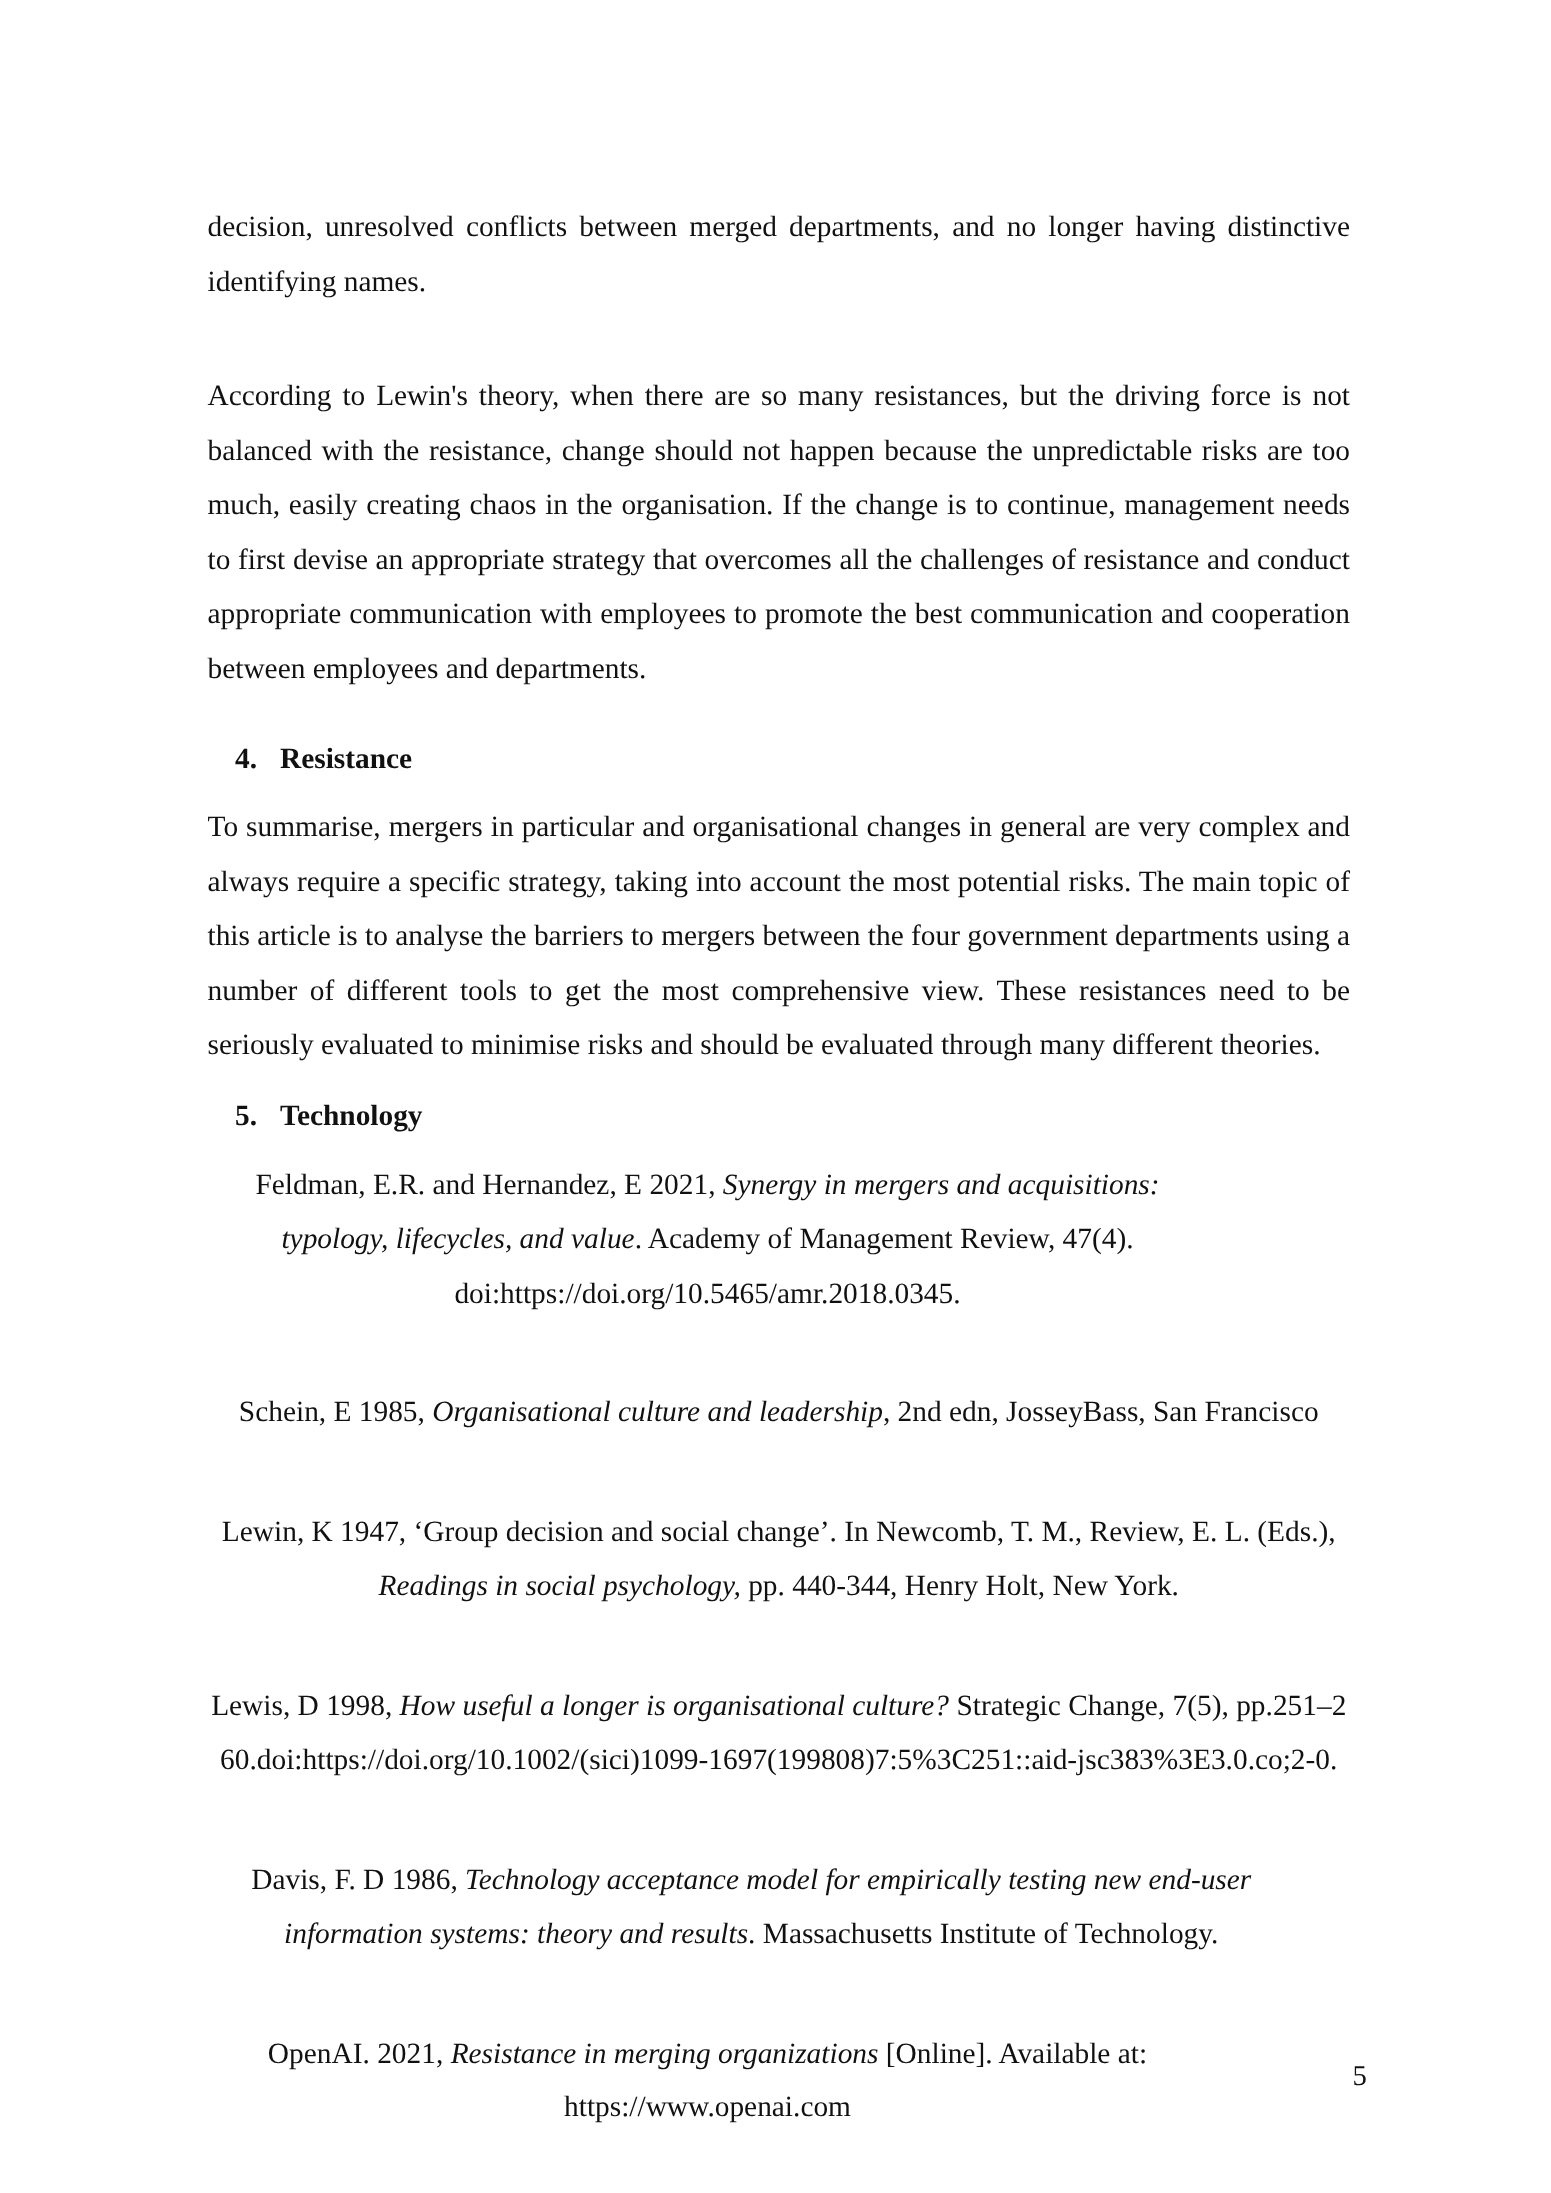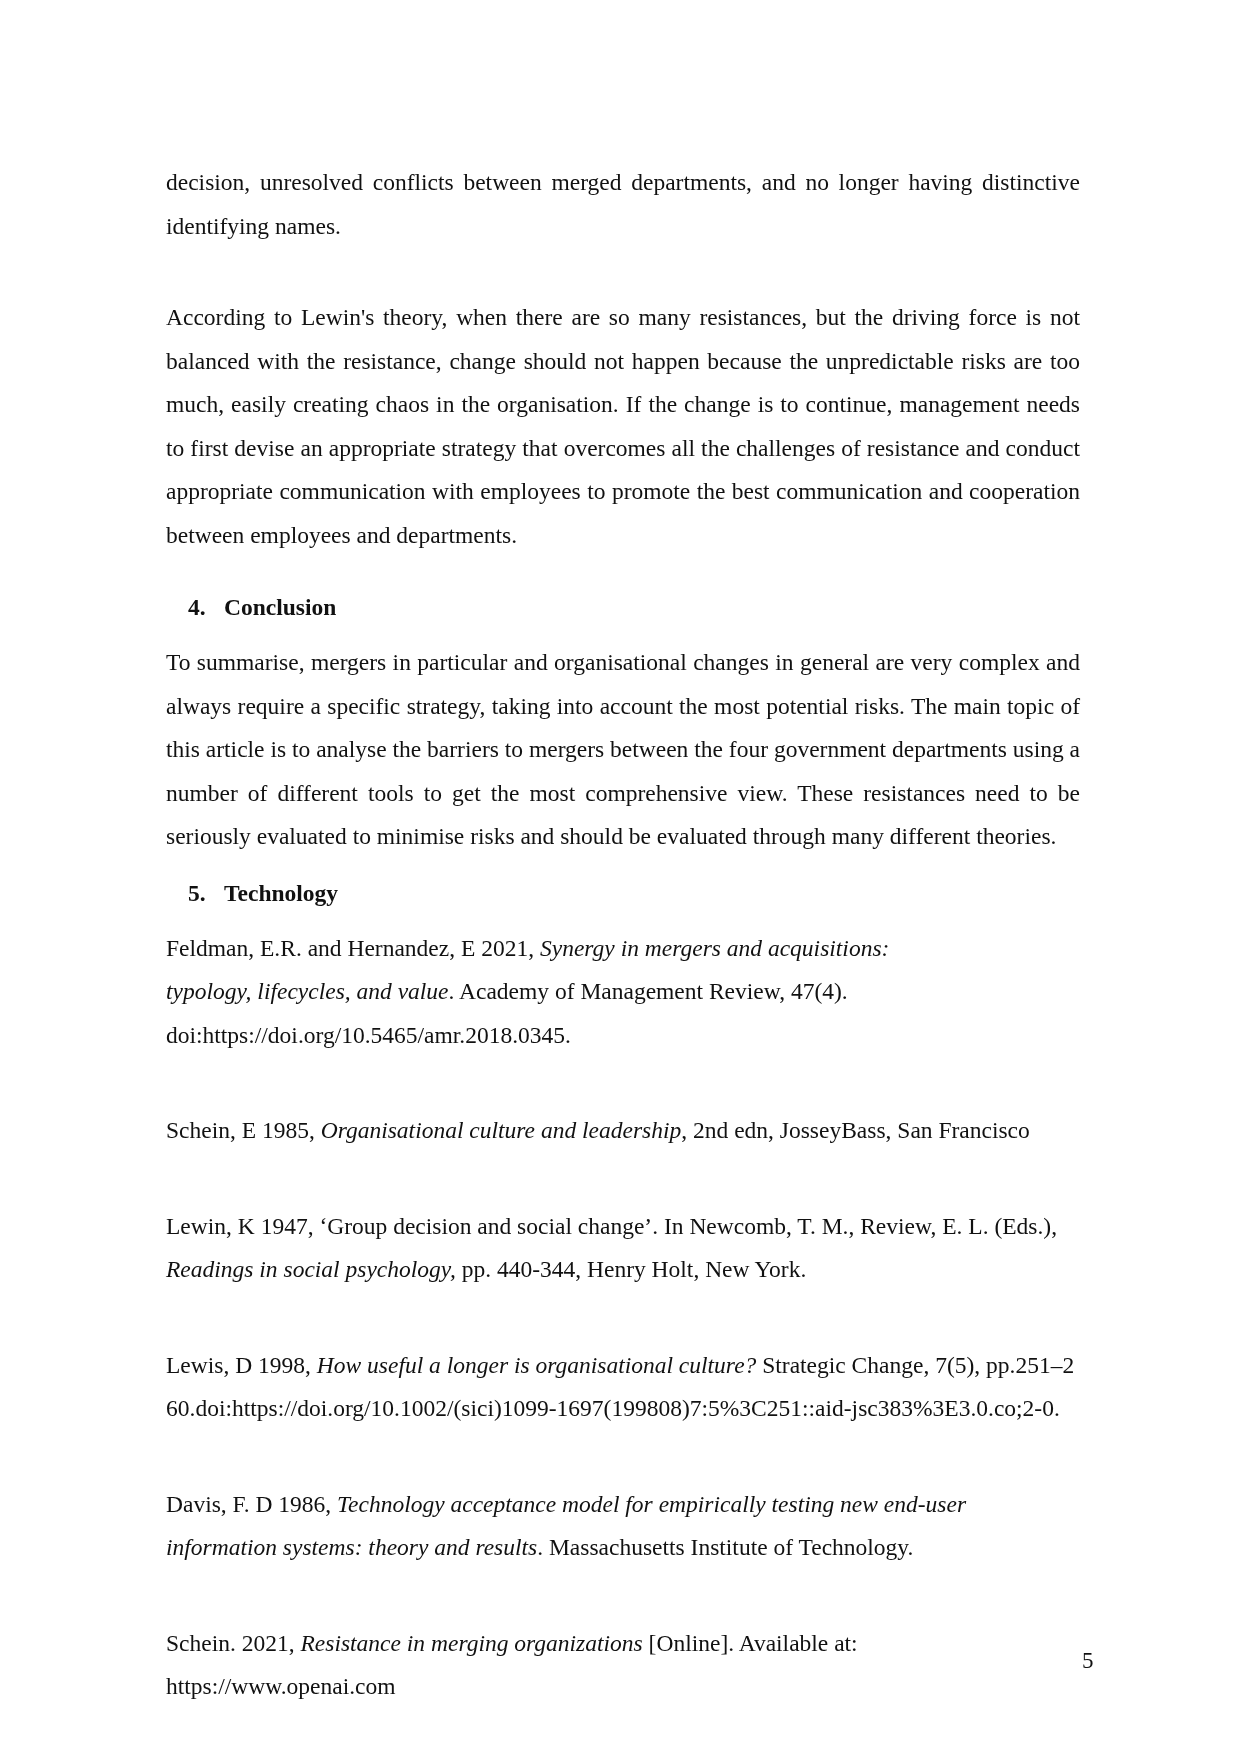--- a/index.html
+++ b/index.html
@@ -10,40 +10,40 @@
     font-size: 23.5px; color: #111111;
     line-height: 43.5px;
   }
   p { margin: 16px; text-align: justify; }
   .gap { height: 16px; }
   .heading {
     font-weight: bold; margin: 0; line-height: 36px; padding-left: 38px;
     display: flex;
   }
   .heading .num { width: 36px; }
-  .refs p { text-align: left; font-family: Liberation Serif, serif; }
+  .refs p { text-align: center; font-family: Liberation Serif, serif; }
   .ref-gap { height: 20px; }
   em { font-style: italic; }
   .page-number {
     position: absolute; left: 1082px; top: 1648px;
     font-family: "Liberation Serif", serif; font-size: 23px; color: #111111;
   }
 </style>
 </head>
 <body>
 
 <div class="page">
   <p>decision, unresolved conflicts between merged departments, and no longer having distinctive identifying names.</p>
   <div class="gap"></div>
   <p>According to Lewin's theory, when there are so many resistances, but the driving force is not balanced with the resistance, change should not happen because the unpredictable risks are too much, easily creating chaos in the organisation. If the change is to continue, management needs to first devise an appropriate strategy that overcomes all the challenges of resistance and conduct appropriate communication with employees to promote the best communication and cooperation between employees and departments.</p>
   <div class="gap"></div>
 
   <div class="heading">
     <span class="num">4.</span>
-    <span>Conclusion</span>
+    <span>Resistance</span>
   </div>
   <p>To summarise, mergers in particular and organisational changes in general are very complex and always require a specific strategy, taking into account the most potential risks. The main topic of this article is to analyse the barriers to mergers between the four government departments using a number of different tools to get the most comprehensive view. These resistances need to be seriously evaluated to minimise risks and should be evaluated through many different theories.</p>
 
   <div class="heading">
     <span class="num">5.</span>
     <span>Technology</span>
   </div>
 
   <div class="refs">
     <p style="width:800px">
@@ -60,18 +60,18 @@
     <div class="ref-gap"></div>
     <p style="word-break: break-all;">
       <span>Lewis, D 1998, </span><em>How useful a longer is organisational culture?</em><span> Strategic Change, 7(5), pp.251–260.doi:https://doi.org/10.1002/(sici)1099-1697(199808)7:5%3C251::aid-jsc383%3E3.0.co;2-0.</span>
     </p>
     <div class="ref-gap"></div>
     <p style="width:870px">
       <span>Davis, F. D 1986, </span><em>Technology acceptance model for empirically testing new end-user information systems: theory and results</em><span>. Massachusetts Institute of Technology.</span>
     </p>
     <div class="ref-gap"></div>
     <p style="width:800px">
-      <span>Schein. 2021, </span><em>Resistance in merging organizations</em><span> [Online]. Available at: https://www.openai.com</span>
+      <span>OpenAI. 2021, </span><em>Resistance in merging organizations</em><span> [Online]. Available at: https://www.openai.com</span>
     </p>
   </div>
 </div>
 
 <div class="page-number">5</div>
 
 </body></html>

